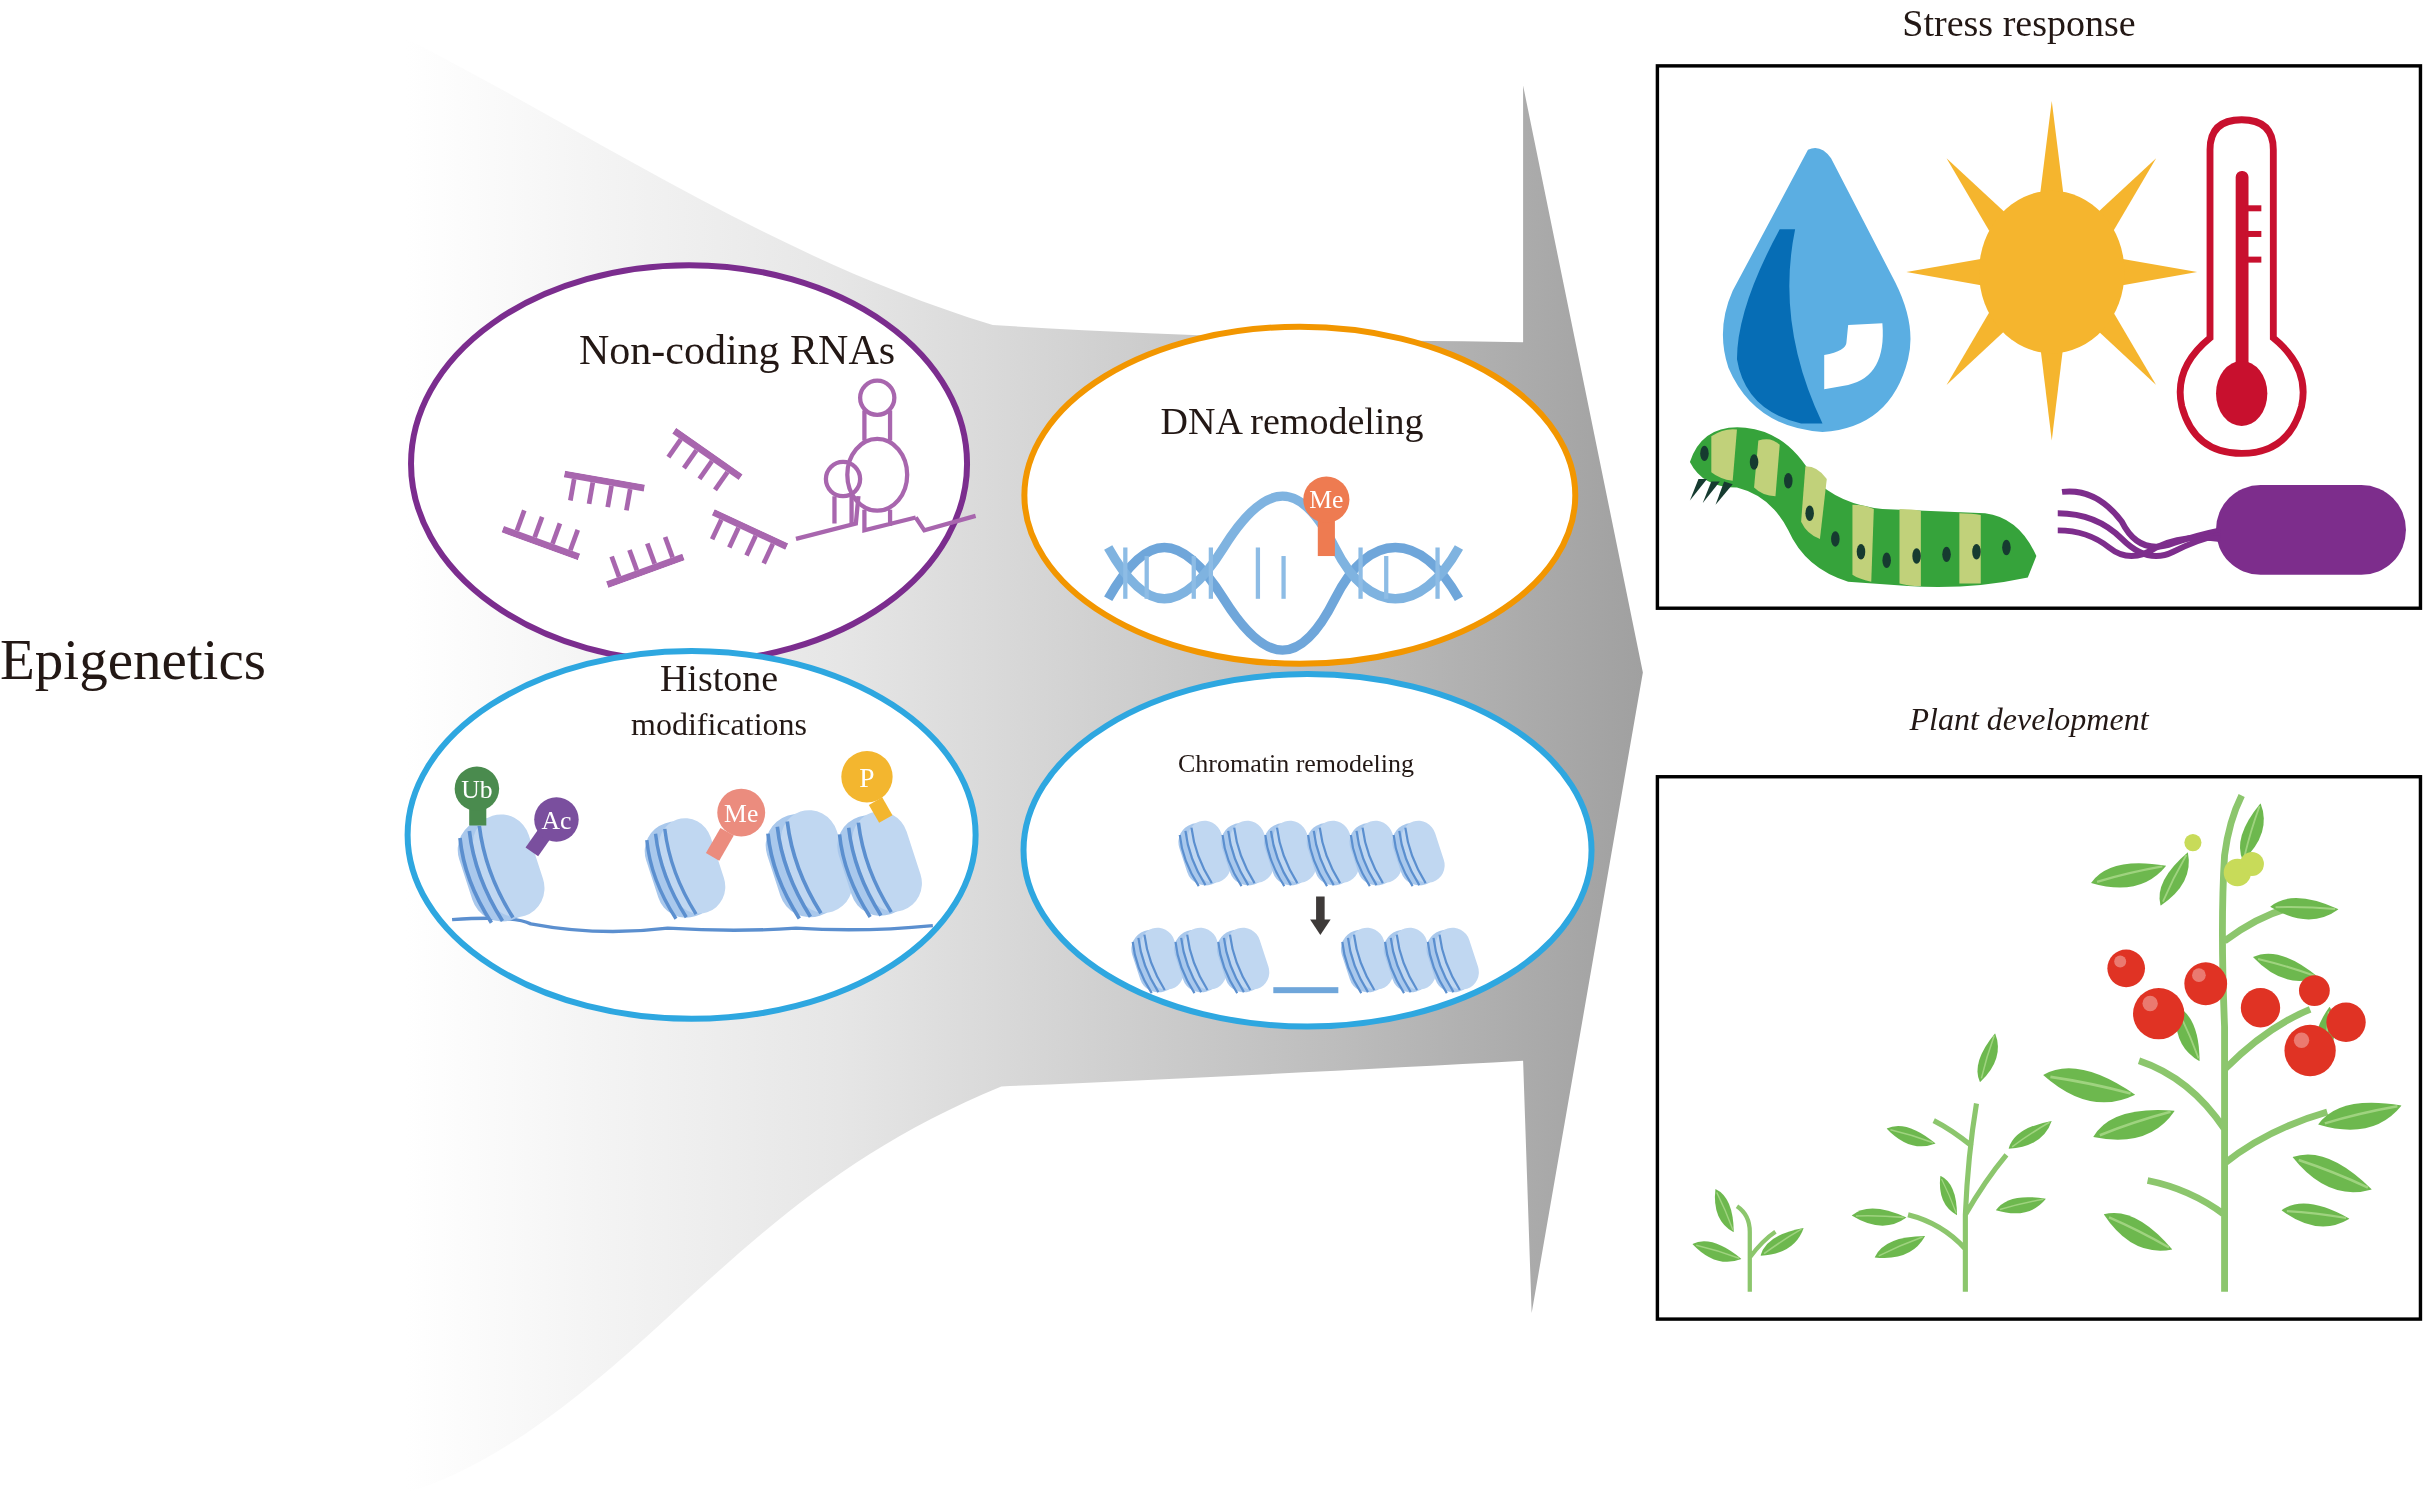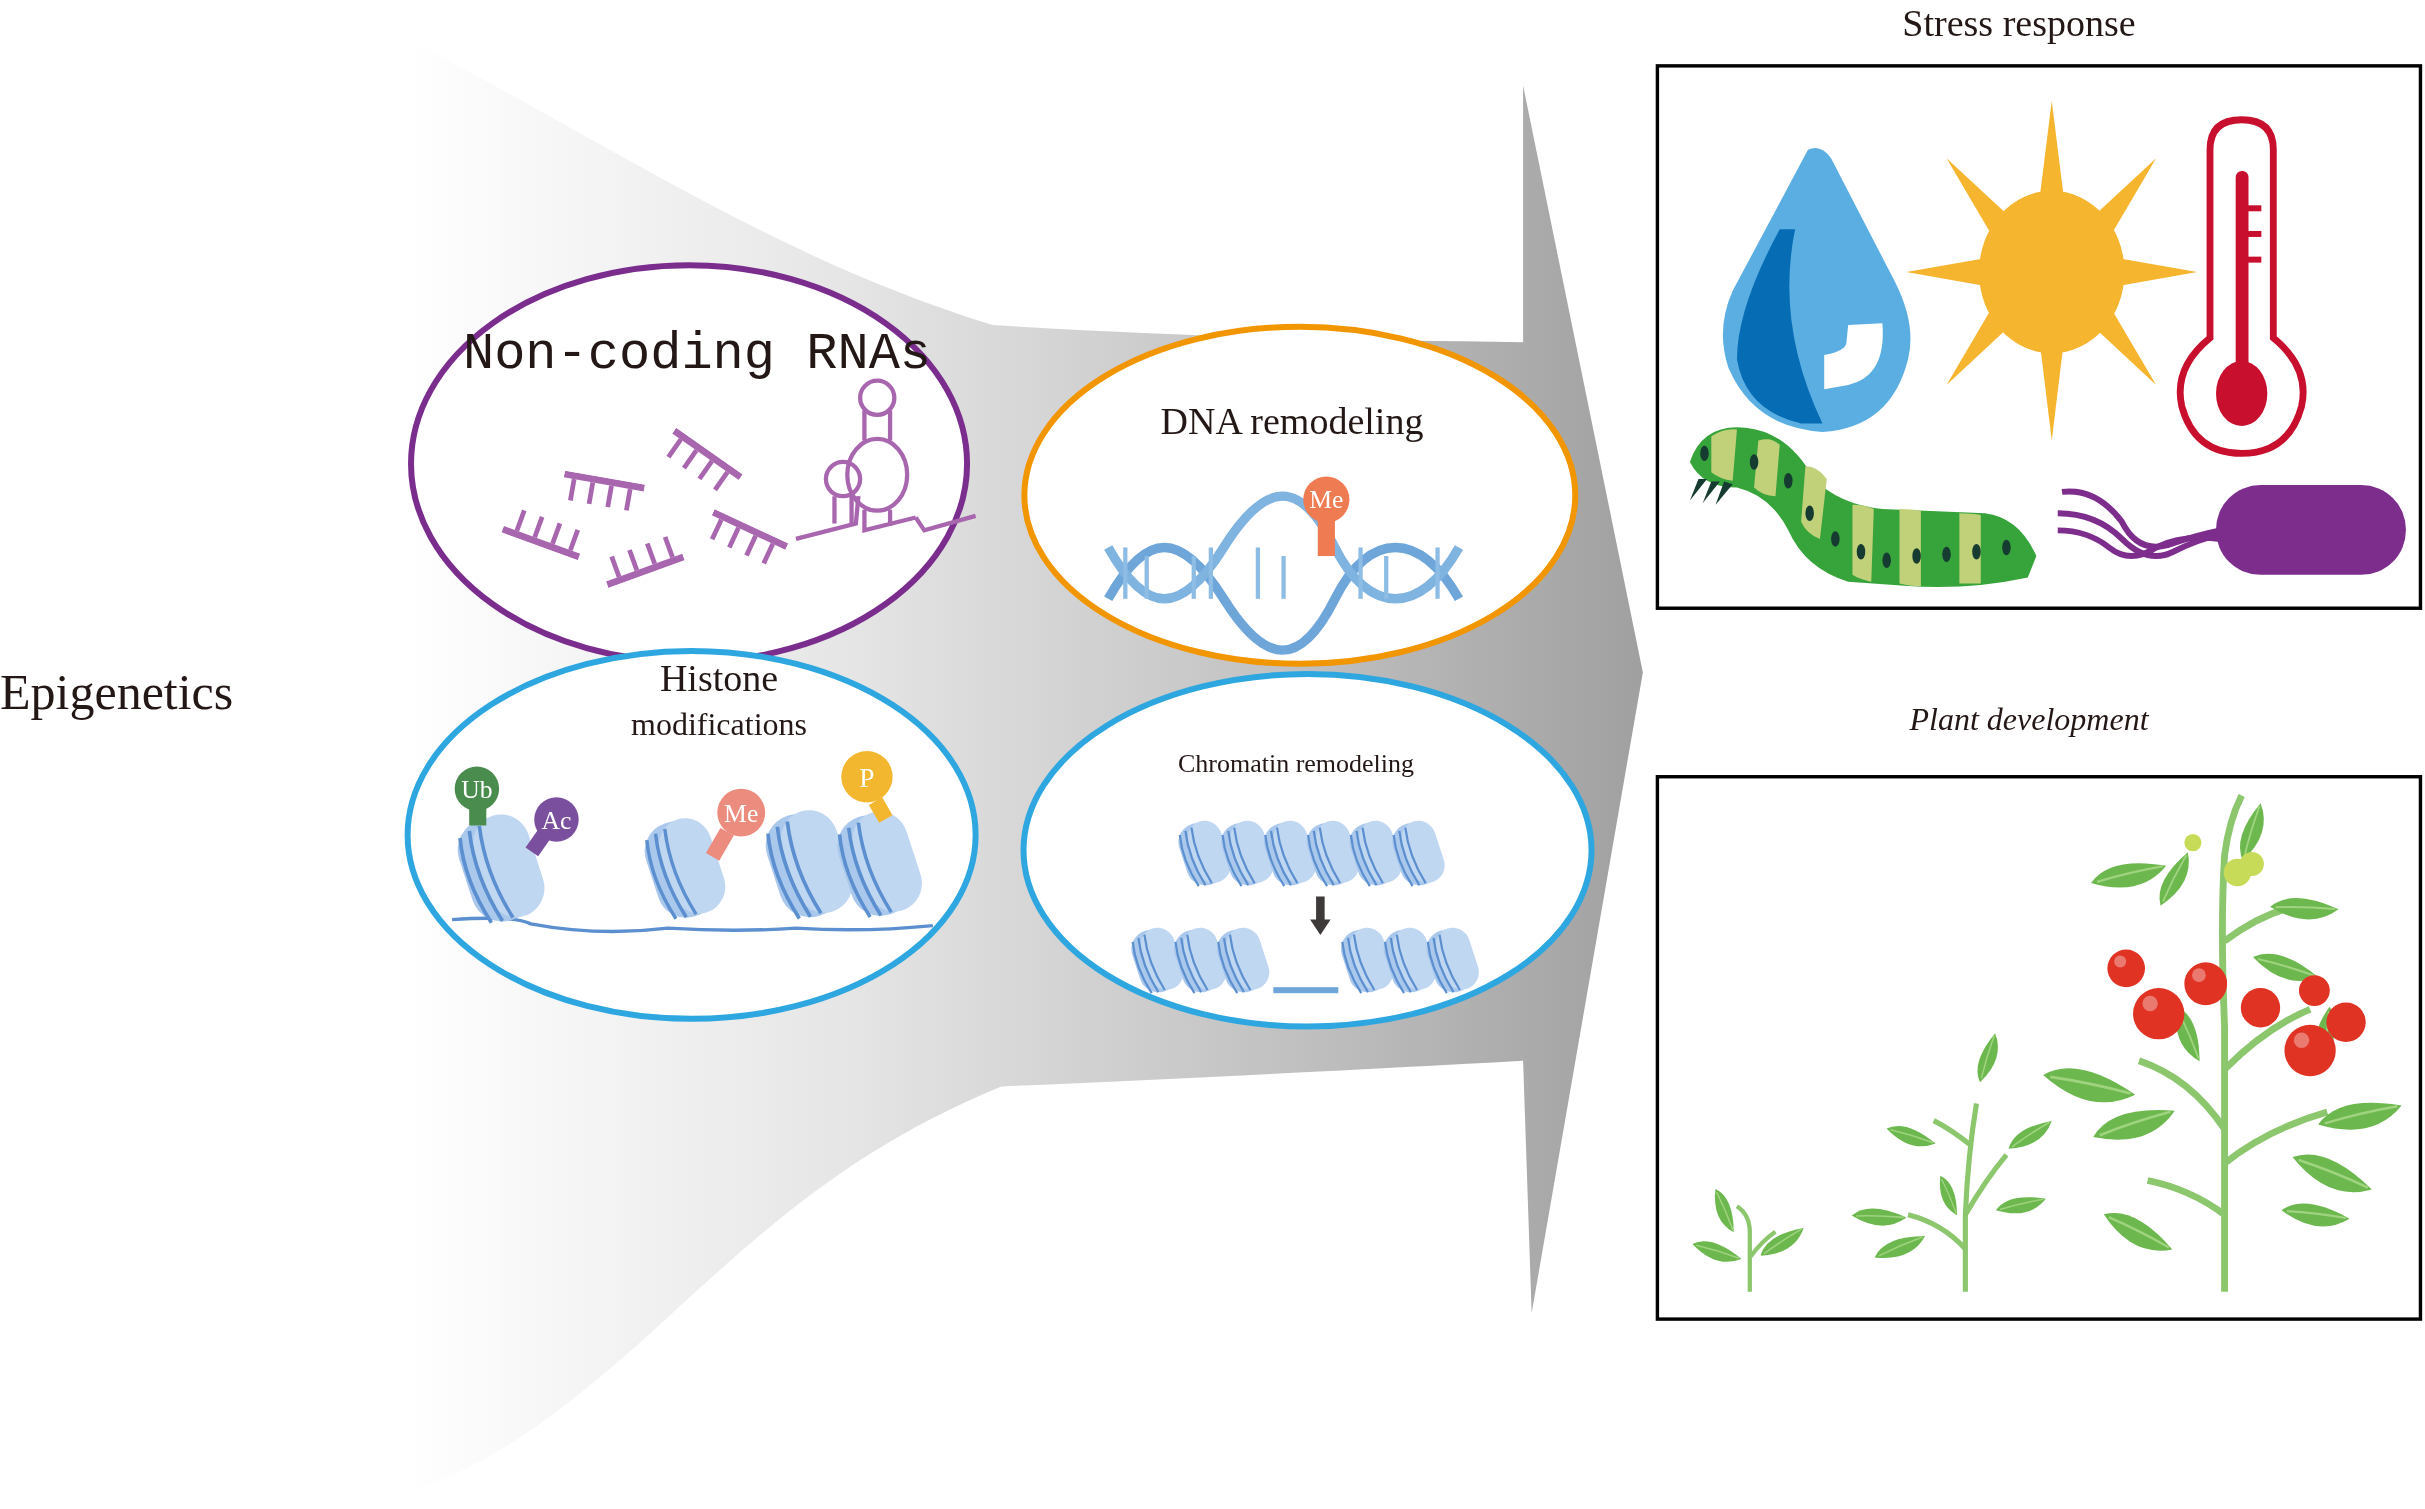--- a/index.html
+++ b/index.html
@@ -270,23 +270,23 @@
       </g>
       <g fill="#C8DB59">
         <circle cx="2563" cy="985" r="10"></circle>
         <circle cx="2615" cy="1020" r="16"></circle>
         <circle cx="2632" cy="1010" r="14"></circle>
       </g>
     </g>
   </g>
 </svg>
 
-<div class="lbl" style="left:0px; top:667px; font-size:50px;">Epigenetics</div>
-
-<div class="lbl center" style="left:697px; top:329px; font-size:52px;font-family:Liberation Mono, monospace;">Non-coding RNAs</div>
+<div class="lbl" style="left:0px; top:631px; font-size:57px;">Epigenetics</div>
+
+<div class="lbl center" style="left:737px; top:329px; font-size:42px;">Non-coding RNAs</div>
 <div class="lbl center" style="left:1292px; top:402px; font-size:38px;">DNA remodeling</div>
 <div class="lbl center" style="left:719px; top:659px; font-size:38px;">Histone</div>
 <div class="lbl center" style="left:719px; top:708px; font-size:32px;">modifications</div>
 <div class="lbl center" style="left:1296px; top:751px; font-size:26px;">Chromatin remodeling</div>
 
 <div class="lbl center" style="left:2019px; top:4.3px; font-size:38px;">Stress response</div>
 <div class="lbl center" style="left:2029px; top:703px; font-size:32px;font-style:italic;">Plant development</div>
 
 
 </body></html>

